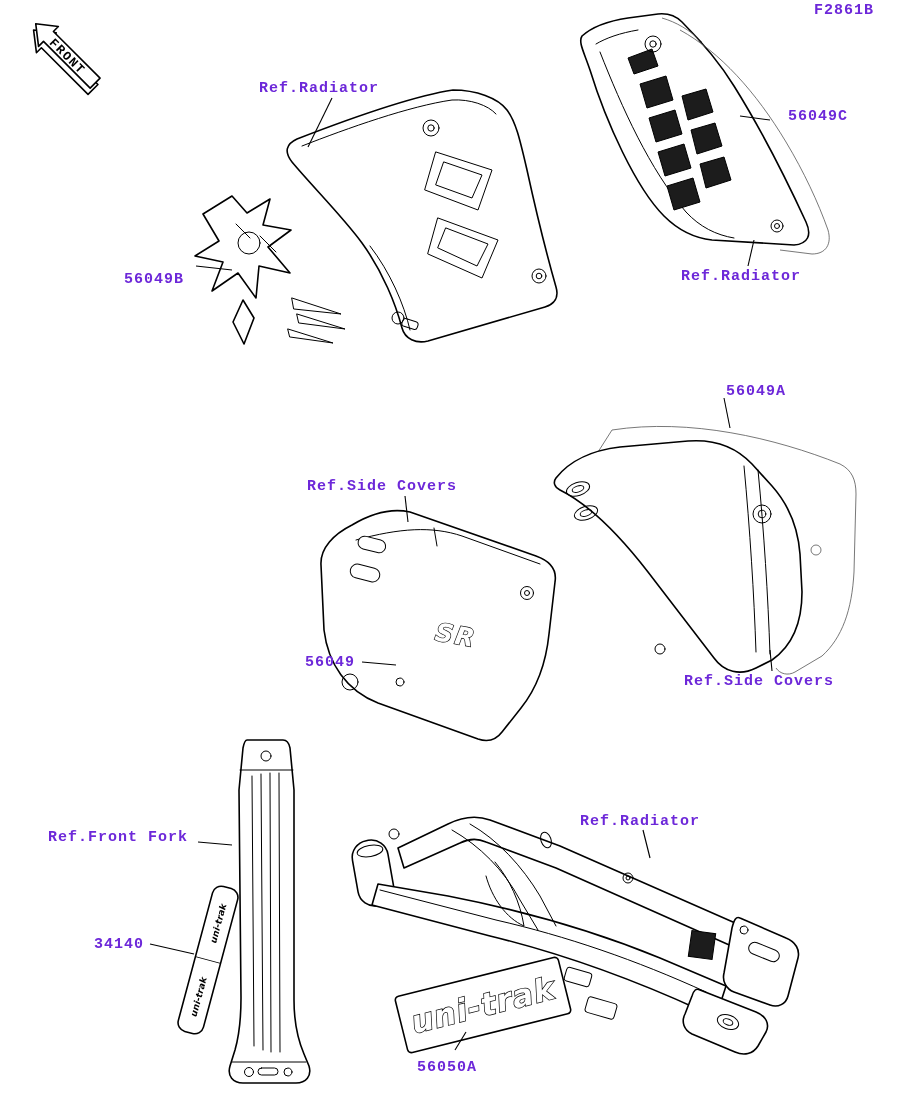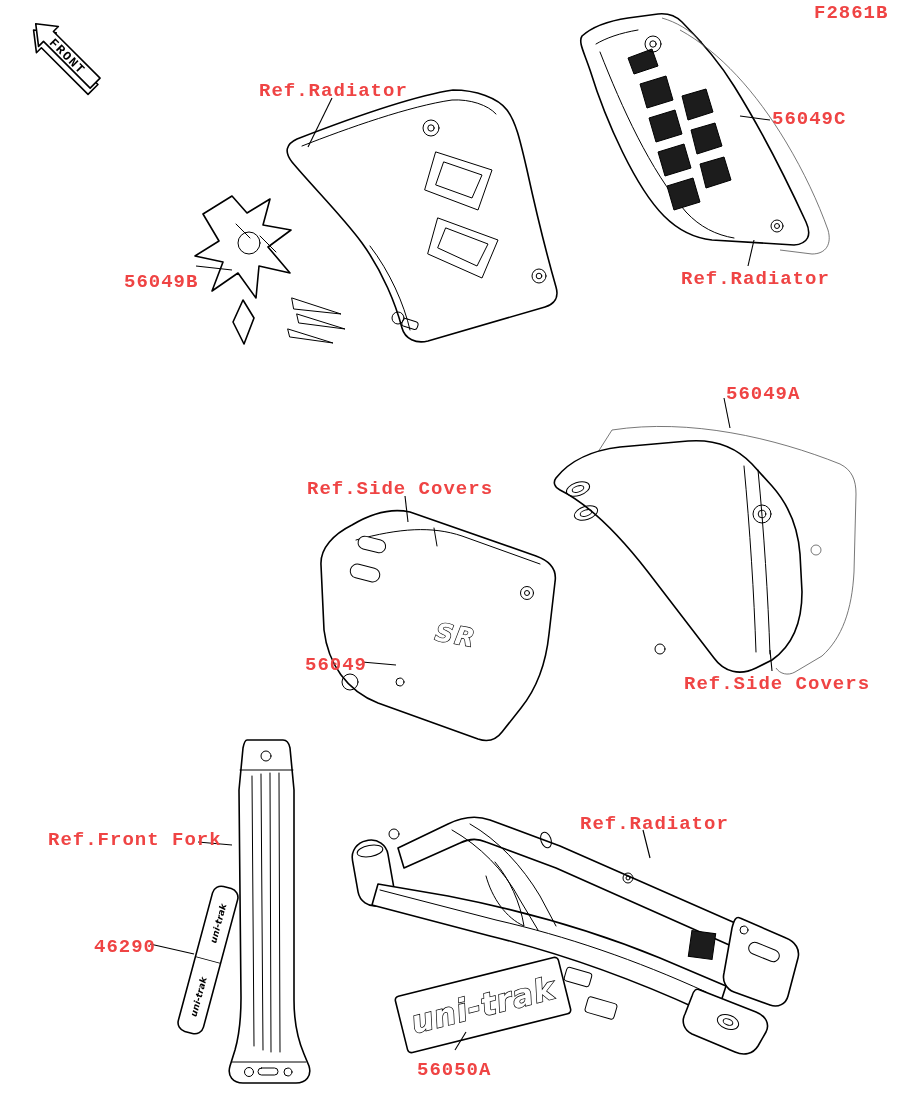--- a/index.html
+++ b/index.html
@@ -2,22 +2,22 @@
 <html><head>
 <meta charset="utf-8">
 <style>
   html,body{margin:0;padding:0;background:#fff;}
   .stage{
     position:relative;width:914px;height:1103px;background:#ffffff;
     font-family:"Liberation Mono","DejaVu Sans Mono",monospace;overflow:hidden;
   }
   .stage svg{position:absolute;left:0;top:0;}
   .lbl{
-    position:absolute;font-weight:700;font-size:19px;letter-spacing:1px;
-    color:#ef4444;white-space:nowrap;line-height:1.1;
+    position:absolute;font-weight:700;font-size:15px;letter-spacing:1px;
+    color:#6d28d9;white-space:nowrap;line-height:1.1;
   }
   
   .art{fill:none;stroke:#000;stroke-width:1.6;stroke-linejoin:round;stroke-linecap:round;}
   .fw{fill:#fff;}
   .thin{stroke-width:1;}
   .vthin{stroke-width:0.8;stroke:#555;}
   .dark{fill:#1c1c1c;stroke:#000;stroke-width:1;}
   .brand{
     font-family:"DejaVu Sans","Liberation Sans",sans-serif;
     font-weight:bold;font-style:italic;
@@ -210,24 +210,24 @@
       <line x1="198" y1="842" x2="232" y2="845"></line>
       <line x1="150" y1="944" x2="194" y2="954"></line>
       <line x1="643" y1="830" x2="650" y2="858"></line>
       <line x1="455" y1="1050" x2="466" y2="1032"></line>
     </g>
   </svg>
 
   <div class="lbl" style="left:814px;top:3px">F2861B</div>
   <div class="lbl" style="left:259px;top:81px">Ref.Radiator</div>
   <div class="lbl" style="left:124px;top:272px">56049B</div>
-  <div class="lbl" style="left:772px;top:109px">56049C</div>
+  <div class="lbl" style="left:788px;top:109px">56049C</div>
   <div class="lbl" style="left:681px;top:269px">Ref.Radiator</div>
   <div class="lbl" style="left:726px;top:384px">56049A</div>
   <div class="lbl" style="left:307px;top:479px">Ref.Side Covers</div>
   <div class="lbl" style="left:305px;top:655px">56049</div>
   <div class="lbl" style="left:684px;top:674px">Ref.Side Covers</div>
   <div class="lbl" style="left:48px;top:830px">Ref.Front Fork</div>
-  <div class="lbl" style="left:94px;top:937px">46290</div>
+  <div class="lbl" style="left:94px;top:937px">34140</div>
   <div class="lbl" style="left:580px;top:814px">Ref.Radiator</div>
   <div class="lbl" style="left:417px;top:1060px">56050A</div>
 
 </div>
 
 </body></html>

